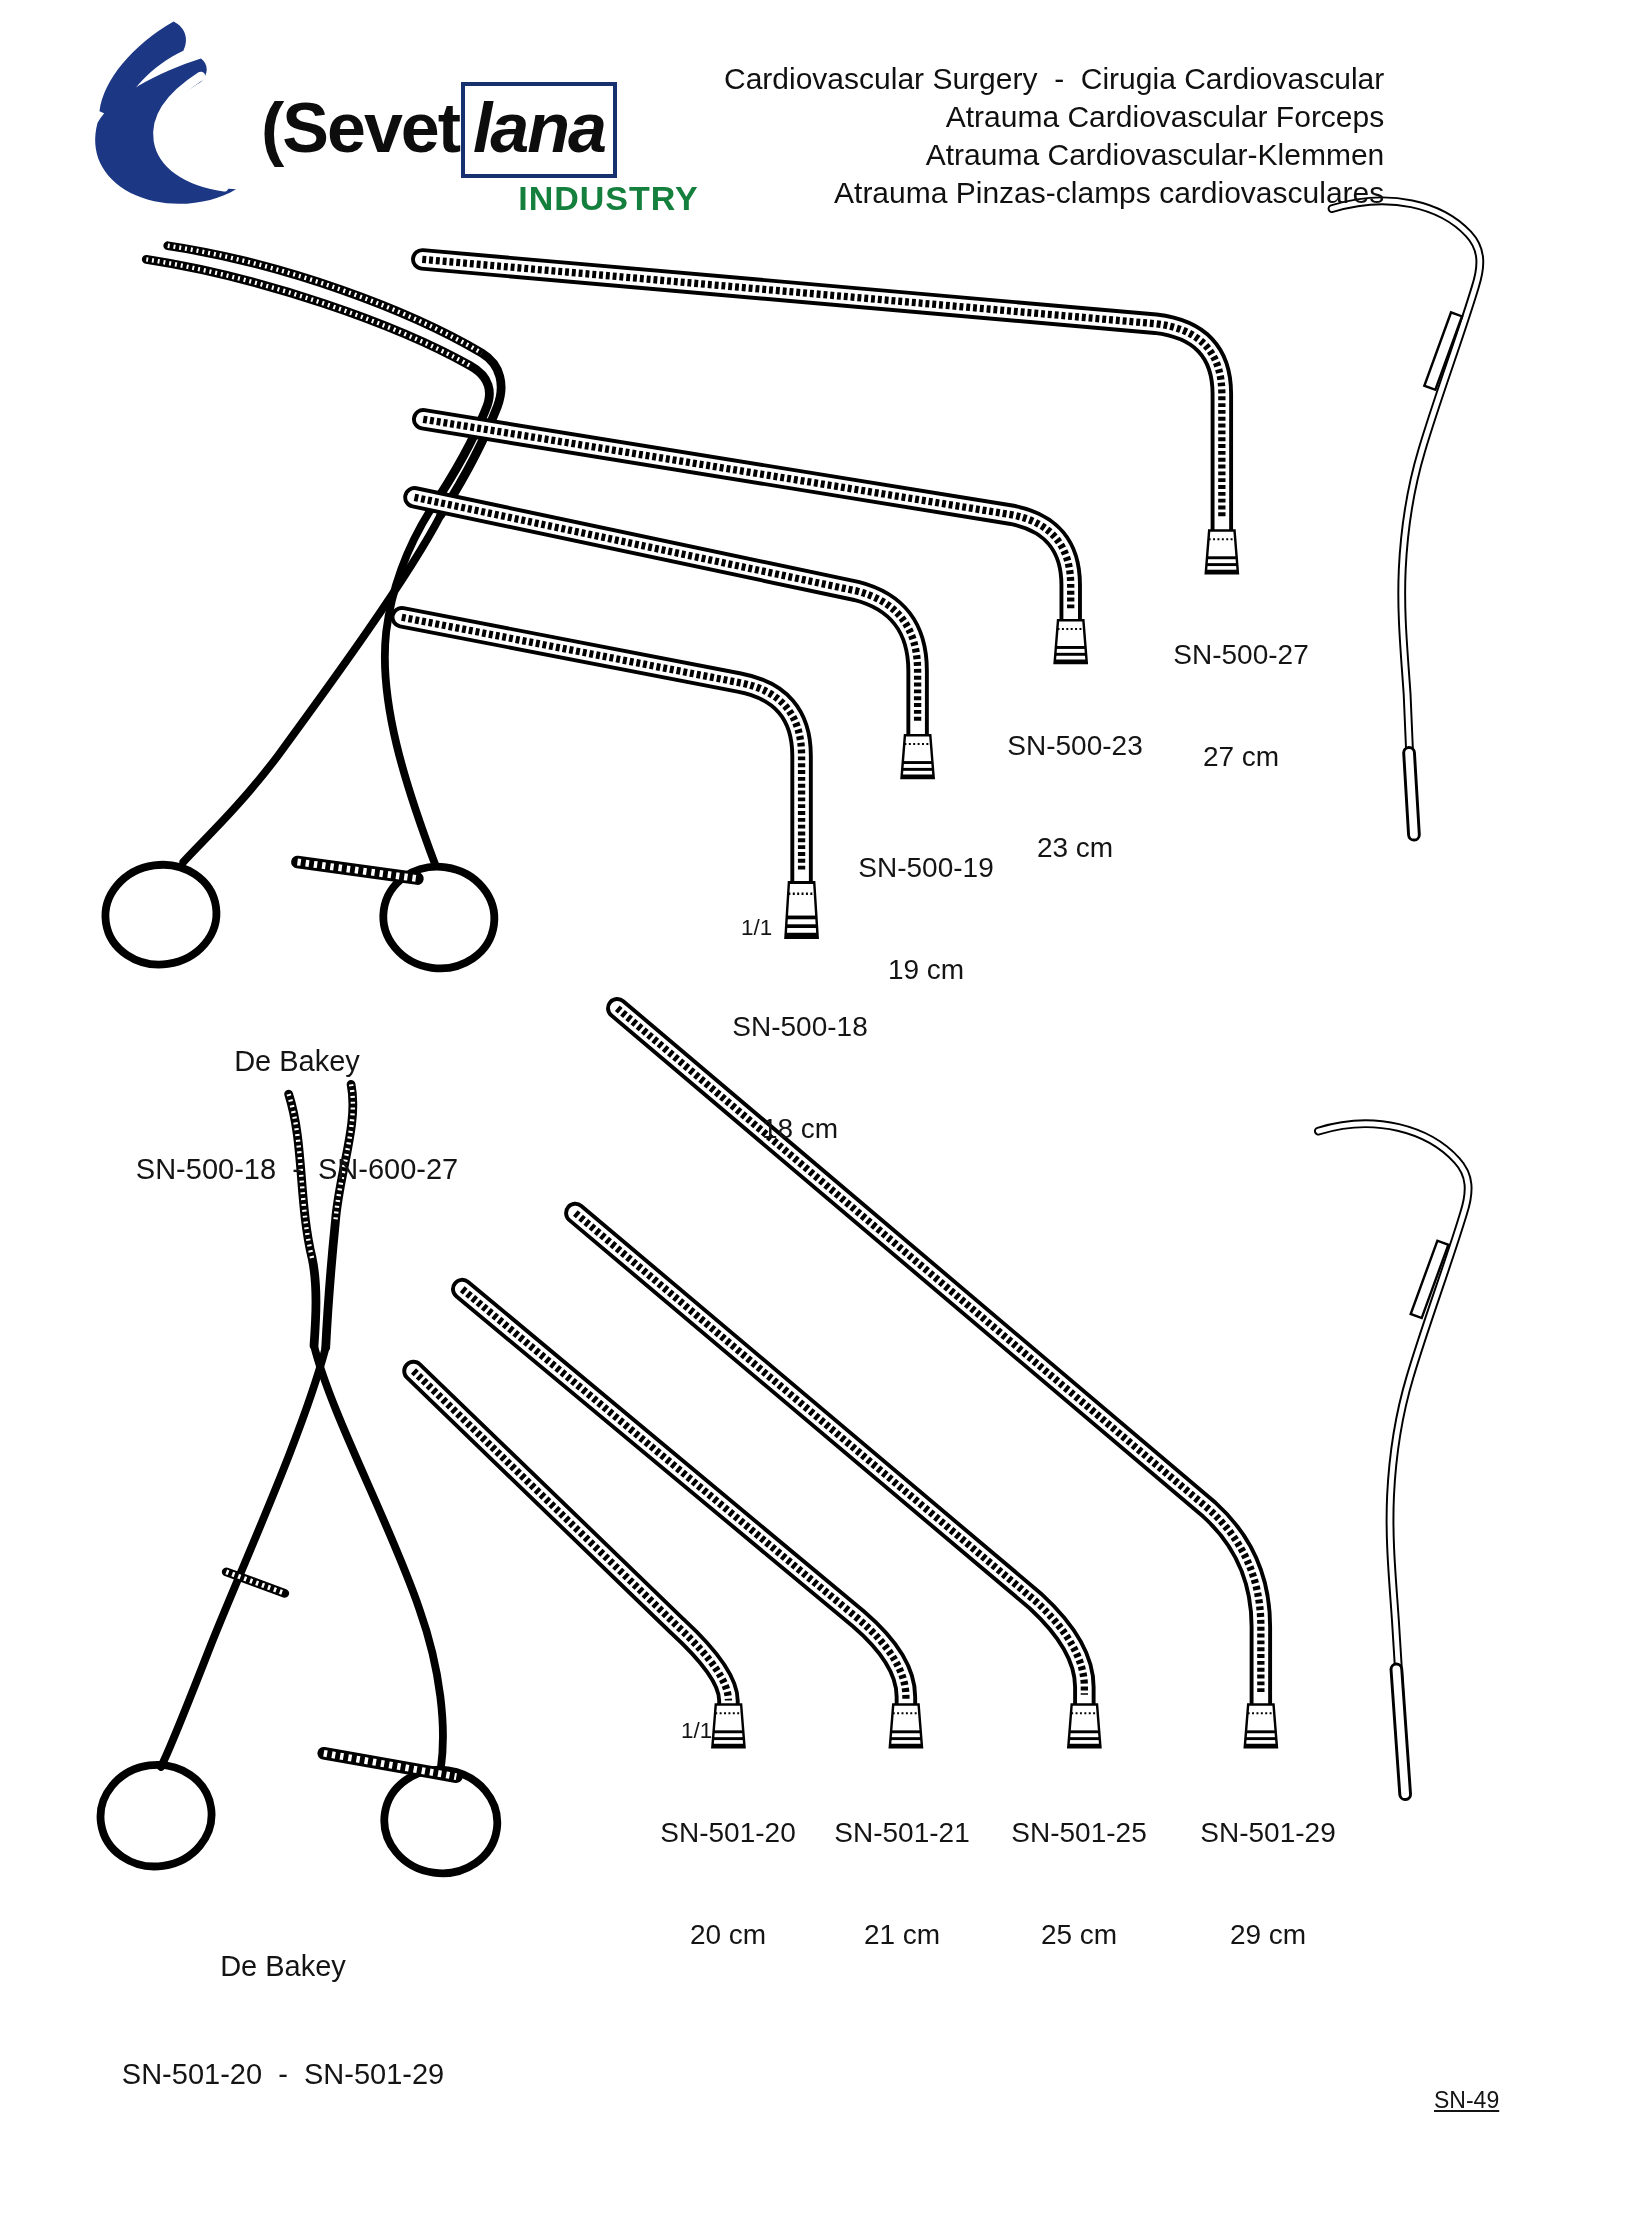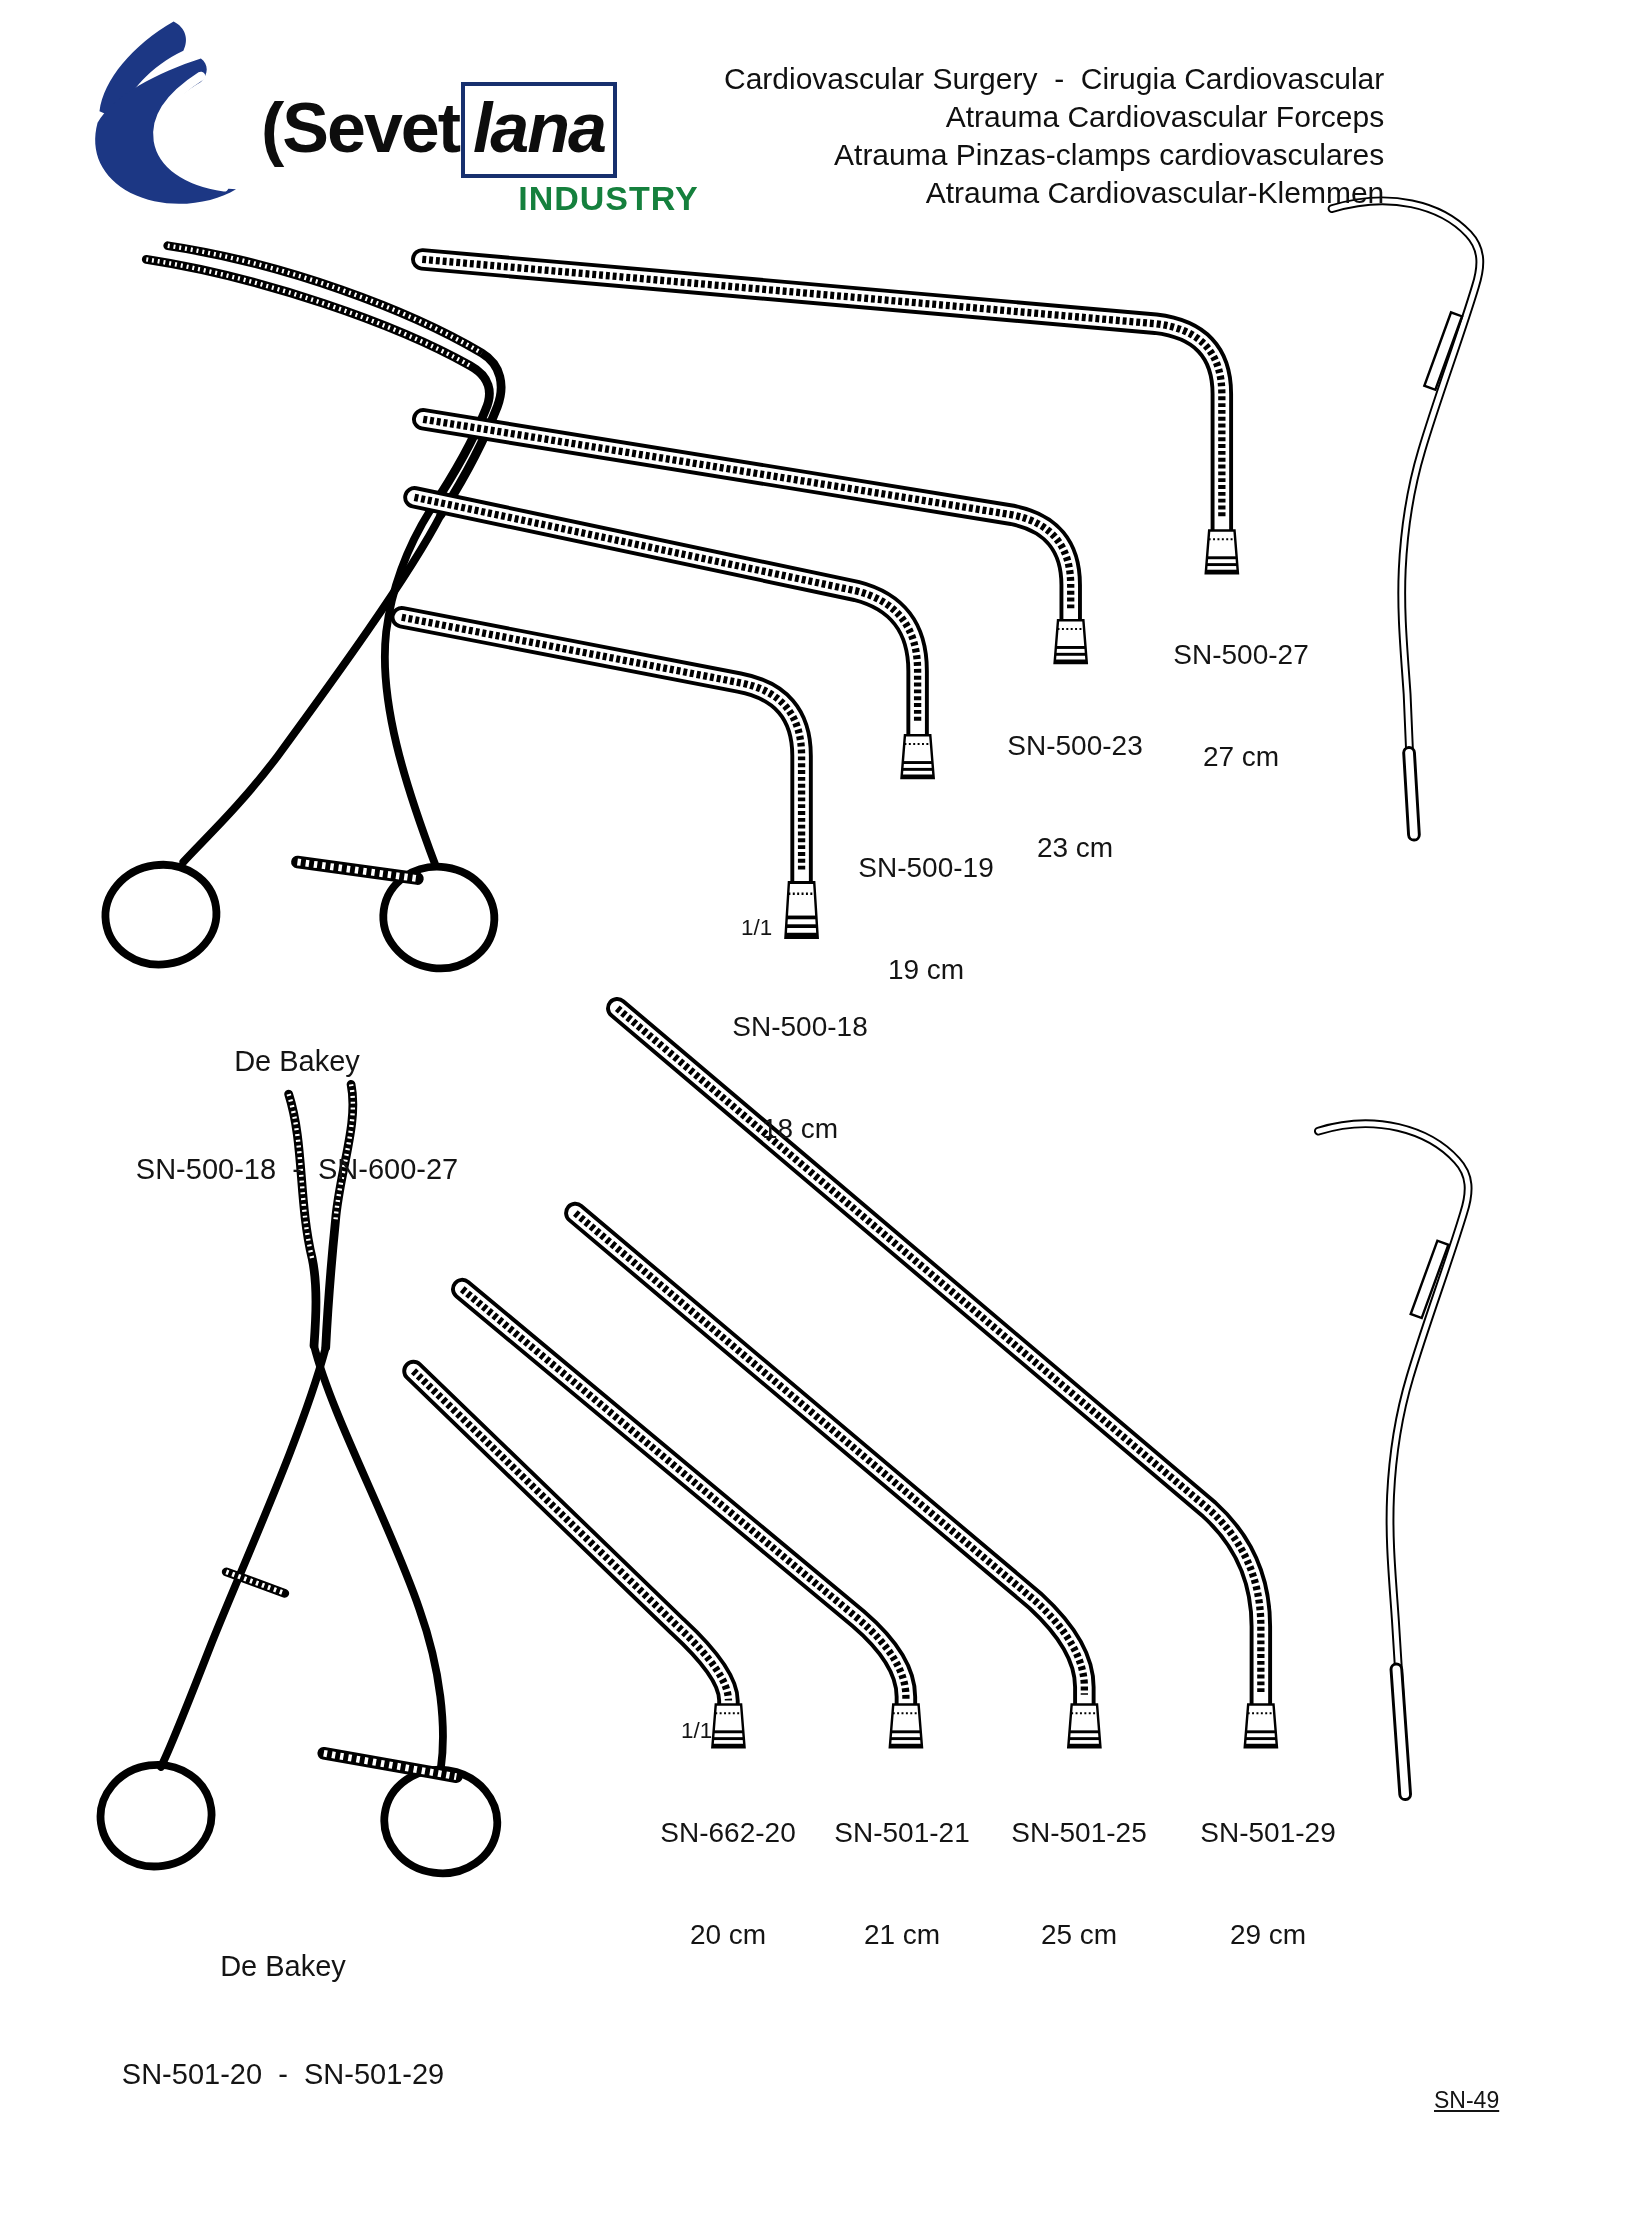--- a/index.html
+++ b/index.html
@@ -160,22 +160,22 @@
   </svg>
 
   <div class="wordmark">
     <span>(Sevet</span><span class="boxed">lana</span>
   </div>
   <div class="industry">INDUSTRY</div>
 
   <div class="header">
     <div>Cardiovascular Surgery  -  Cirugia Cardiovascular</div>
     <div>Atrauma Cardiovascular Forceps</div>
+    <div>Atrauma Cardiovascular-Klemmen</div>
     <div>Atrauma Pinzas-clamps cardiovasculares</div>
-    <div>Atrauma Cardiovascular-Klemmen</div>
   </div>
 
   <div class="plabel" style="left:1241px;top:570px;">
     <div>SN-500-27</div>
     <div>27 cm</div>
   </div>
   <div class="plabel" style="left:1075px;top:661px;">
     <div>SN-500-23</div>
     <div>23 cm</div>
   </div>
@@ -188,21 +188,21 @@
     <div>SN-500-18</div>
     <div>18 cm</div>
   </div>
   <div class="gcaption" style="left:297px;top:971px;">
     <div>De Bakey</div>
     <div>SN-500-18  -  SN-600-27</div>
   </div>
 
   <div class="scalenote" style="left:681px;top:1718px;">1/1</div>
   <div class="plabel" style="left:728px;top:1748px;">
-    <div>SN-662-20</div>
+    <div>SN-501-20</div>
     <div>20 cm</div>
   </div>
   <div class="plabel" style="left:902px;top:1748px;">
     <div>SN-501-21</div>
     <div>21 cm</div>
   </div>
   <div class="plabel" style="left:1079px;top:1748px;">
     <div>SN-501-25</div>
     <div>25 cm</div>
   </div>

